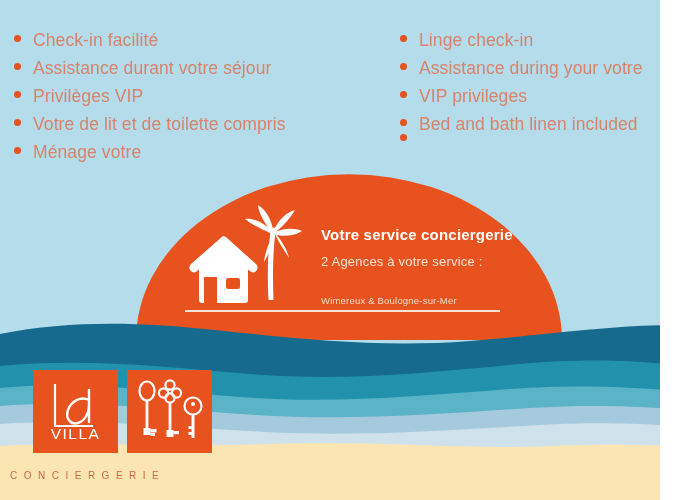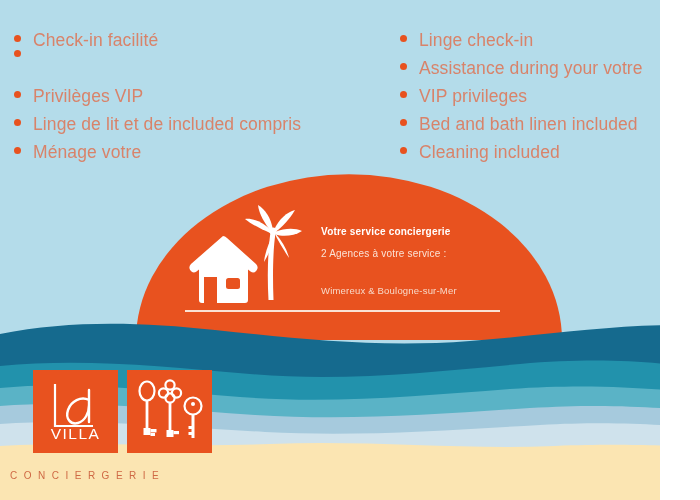--- a/index.html
+++ b/index.html
@@ -61,28 +61,28 @@
     z-index:6;
     display:flex;
     align-items:flex-start;
   }
   #house-palm { flex:0 0 auto; margin-top:6px; }
   #sun-text {
     margin-left:16px;
     margin-top:30px;
   }
   .sun-line-1 {
-    font-size:10px;
+    font-size:15px;
     font-weight:bold;
     color:#ffffff;
     letter-spacing:0.2px;
     white-space:nowrap;
   }
   .sun-line-2 {
-    font-size:10px;
+    font-size:13px;
     color:#fbe3d6;
     letter-spacing:0.2px;
     margin-top:11px;
     white-space:nowrap;
   }
   .sun-line-3 {
     font-size:9.5px;
     color:#f7d9c9;
     letter-spacing:0.2px;
     margin-top:26px;
@@ -154,28 +154,29 @@
              C 630,443 665,447 700,445 L700,500 L0,500 Z" fill="#fbe5b2"></path>
   </svg>
 
   <div class="bullet-col" id="bullets-fr">
     <div class="bullet-row">
       <span class="bullet-dot"></span>
       <span class="bullet-text">Check-in facilité</span>
     </div>
     <div class="bullet-row">
       <span class="bullet-dot"></span>
+      <span class="bullet-text">Assistance durant votre séjour</span>
     </div>
     <div class="bullet-row">
       <span class="bullet-dot"></span>
       <span class="bullet-text">Privilèges VIP</span>
     </div>
     <div class="bullet-row">
       <span class="bullet-dot"></span>
-      <span class="bullet-text">Linge de lit et de included compris</span>
+      <span class="bullet-text">Votre de lit et de toilette compris</span>
     </div>
     <div class="bullet-row">
       <span class="bullet-dot"></span>
       <span class="bullet-text">Ménage votre</span>
     </div>
   </div>
 
   <div class="bullet-col" id="bullets-en">
     <div class="bullet-row">
       <span class="bullet-dot"></span>
@@ -188,21 +189,20 @@
     <div class="bullet-row">
       <span class="bullet-dot"></span>
       <span class="bullet-text">VIP privileges</span>
     </div>
     <div class="bullet-row">
       <span class="bullet-dot"></span>
       <span class="bullet-text">Bed and bath linen included</span>
     </div>
     <div class="bullet-row">
       <span class="bullet-dot"></span>
-      <span class="bullet-text">Cleaning included</span>
     </div>
   </div>
 
   <div id="sun-content">
 
     <svg id="house-palm" width="120" height="108" viewBox="0 0 120 108" aria-hidden="true">
 
       <g fill="#ffffff">
 
         <path d="M85.5 30 C 83 48 82 72 83.5 98 L 88.5 98 C 87.5 72 88 48 90.5 31 Z"></path>

